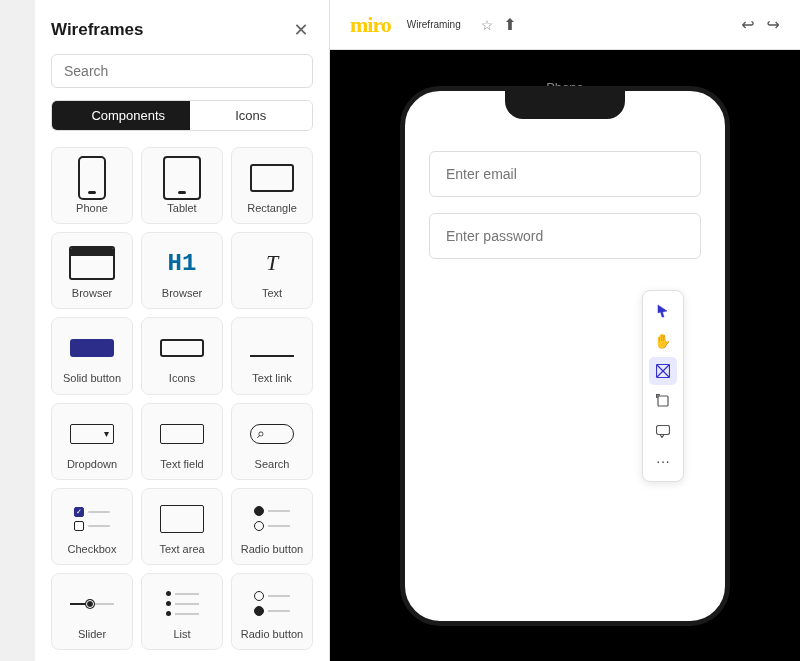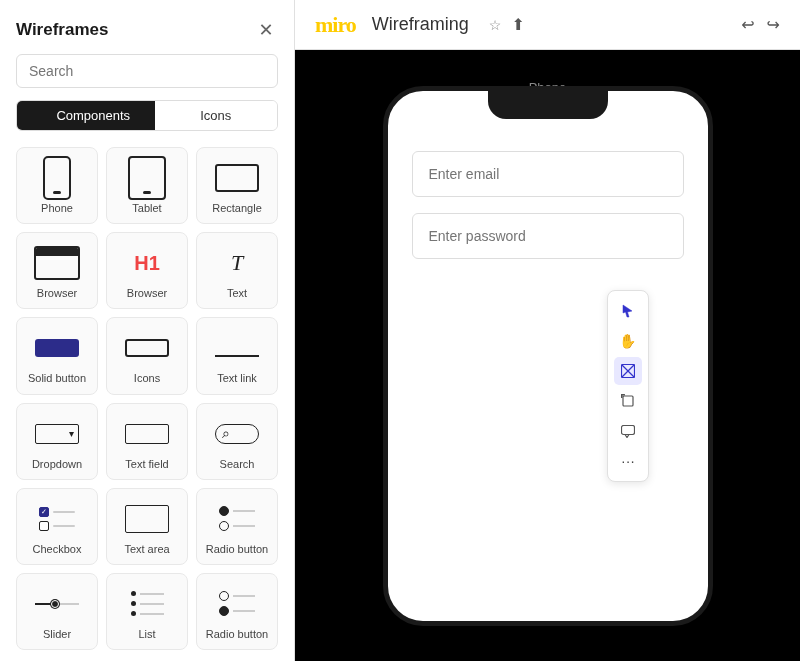--- a/index.html
+++ b/index.html
@@ -8,20 +8,21 @@
     
     .left-panel {
       width: 295px;
       background: #fff;
       display: flex;
       flex-direction: column;
       border-right: 1px solid #e0e0e0;
       flex-shrink: 0;
       height: 661px;
       overflow: hidden;
+      margin-left: 35px;
     }
     .panel-header {
       display: flex;
       align-items: center;
       justify-content: space-between;
       padding: 18px 16px 12px 16px;
     }
     .panel-title {
       font-size: 17px;
       font-weight: 600;
@@ -110,21 +111,21 @@
 
     
     .icon-phone { width: 28px; height: 44px; border: 2.5px solid #222; border-radius: 5px; position: relative; }
     .icon-phone::after { content: ''; position: absolute; bottom: 4px; left: 50%; transform: translateX(-50%); width: 8px; height: 3px; border-radius: 2px; background: #222; }
     .icon-tablet { width: 38px; height: 44px; border: 2.5px solid #222; border-radius: 4px; position: relative; }
     .icon-tablet::after { content: ''; position: absolute; bottom: 4px; left: 50%; transform: translateX(-50%); width: 8px; height: 3px; border-radius: 2px; background: #222; }
     .icon-browser { width: 46px; height: 34px; border: 2px solid #222; border-radius: 3px; position: relative; overflow: hidden; }
     .icon-browser::before { content: ''; position: absolute; top: 0; left: 0; right: 0; height: 8px; background: #222; }
 
     .icon-rect { width: 44px; height: 28px; border: 2px solid #222; border-radius: 3px; }
-    .icon-h1 { font-size: 20px; font-weight: 900; color: #ef4444; font-family: Liberation Sans, sans-serif; }
+    .icon-h1 { font-size: 24px; font-weight: 900; color: #0369a1; font-family: Liberation Mono, monospace; }
     .icon-text { font-size: 22px; font-weight: 400; color: #222; font-family: serif; font-style: italic; }
 
     .icon-solid-btn { width: 44px; height: 18px; background: #2c2c8a; border-radius: 3px; }
     .icon-button { width: 44px; height: 18px; border: 2px solid #222; border-radius: 3px; }
     .icon-text-link { width: 44px; height: 18px; border-bottom: 2px solid #222; }
 
     .icon-text-field { width: 44px; height: 20px; border: 1.5px solid #222; border-radius: 2px; position: relative; }
     .icon-dropdown { width: 44px; height: 20px; border: 1.5px solid #222; border-radius: 2px; position: relative; display: flex; align-items: center; justify-content: flex-end; padding-right: 4px; }
     .icon-dropdown::after { content: '▾'; font-size: 10px; color: #222; }
     .icon-search { width: 44px; height: 20px; border: 1.5px solid #222; border-radius: 10px; position: relative; display: flex; align-items: center; padding-left: 6px; }
@@ -205,21 +206,21 @@
       border-bottom: 1px solid #e0e0e0;
     }
     .miro-logo {
       font-size: 22px;
       font-weight: 700;
       color: #ffcc00;
       font-family: serif;
       letter-spacing: -1px;
     }
     .wireframing-label {
-      font-size: 18px;
+      font-size: 10px;
       color: #333;
       font-weight: 500;
     }
     .top-bar-icons {
       display: flex;
       align-items: center;
       gap: 10px;
       margin-left: 4px;
     }
     .icon-star { font-size: 14px; color: #888; }

